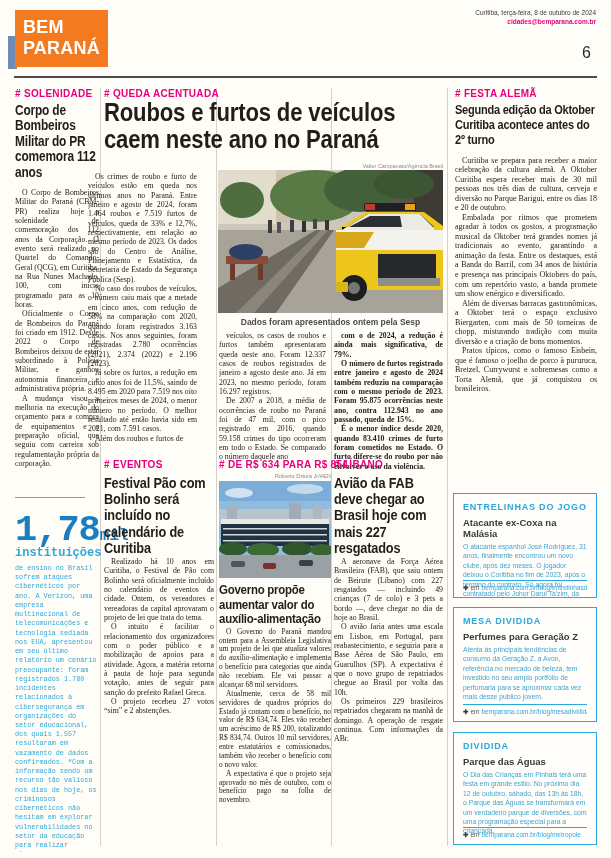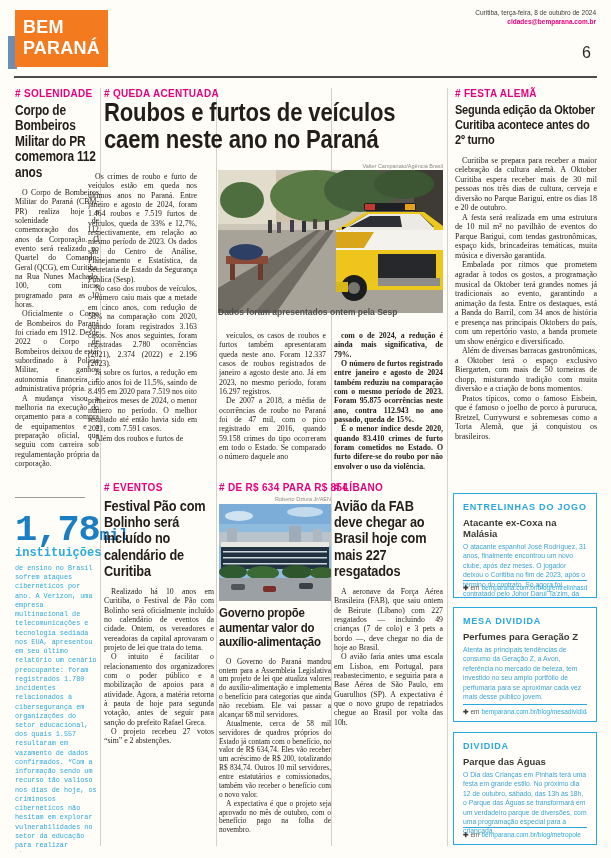--- a/index.html
+++ b/index.html
@@ -44,32 +44,32 @@
   .stat { position:absolute; left:15px; top:512px; width:85px; font-family:Liberation Mono, monospace; }
   .stat-number { font-size:37px; font-weight:bold; color:#1b7ec2; line-height:1; letter-spacing:-1px; }
   .stat-number .unit { font-size:16px; letter-spacing:0; }
   .stat-label { font-size:12px; font-weight:bold; color:#2fa8dd; margin-top:-3px; }
   .stat-text { font-size:6.8px; line-height:1.36; color:#2fa8dd; margin-top:4px; height:288px; overflow:hidden; }
   
   .main-kicker { position:absolute; left:104px; top:88px; }
   .main-head { position:absolute; left:104px; top:99px; font-size:26px; line-height:1.04; width:399px; }
   .photo-credit1 { position:absolute; left:218px; top:163px; width:225px; }
   .photo1 { position:absolute; left:218px; top:170px; width:225px; height:143px; }
-  .caption1 { position:absolute; left:218px; top:307px; width:225px; }
+  .caption1 { position:absolute; left:218px; top:317px; width:225px;text-align:center; }
   .mcol { position:absolute; width:109px; font-size:7.8px; line-height:1.2; overflow:hidden; }
   .mcol1 { left:88px; top:172px; height:303px; }
   .mcol2 { left:219px; top:331px; width:107px; height:142px; }
   .mcol3 { left:334px; top:331px; height:142px;font-weight:bold; }
   
-  .sub { position:absolute; top:482px; }
+  .sub { position:absolute; top:459px; }
   .sub-eventos { left:104px; width:110px; }
   .sub-auxilio { left:219px; width:112px; }
   .sub-libano  { left:334px; width:109px; }
   .sub .headline { font-size:15px; line-height:1.08; margin-top:5px; }
-  .sub .body { font-size:7.8px; line-height:1.2; margin-top:8px; overflow:hidden; }
+  .sub .body { font-size:7.8px; line-height:1.2; margin-top:1px; overflow:hidden; }
   .aux-credit { margin-top:3px; }
   .photo2 { width:112px; height:97px; margin-top:2px; display:block; }
   .aux-head { font-size:13.5px !important; letter-spacing:-.3px; margin-top:4px; }
   .aux-body { height:190px; font-size:7.4px !important; }
   .ev-body { height:250px; }
   .lib-body { height:245px; }
   
   .col-right { position:absolute; left:455px; top:88px; width:142px; }
   .festa-head { font-size:13px; line-height:1.15; letter-spacing:-.3px; margin-top:4px; }
   .festa-body { font-size:8px; line-height:1.19; margin-top:8px; height:330px; overflow:hidden; }
@@ -231,29 +231,29 @@
         <p>A expectativa é que o projeto seja aprovado no mês de outubro, com o benefício pago na folha de novembro.</p>
       </div>
   </div>
 
   <div class="sub sub-libano">
     <div class="kicker"># LÍBANO</div>
     <div class="headline">Avião da FAB deve chegar ao Brasil hoje com mais 227 resgatados</div>
     <div class="body lib-body">
         <p>A aeronave da Força Aérea Brasileira (FAB), que saiu ontem de Beirute (Líbano) com 227 resgatados — incluindo 49 crianças (7 de colo) e 3 pets a bordo —, deve chegar no dia de hoje ao Brasil.</p>
         <p>O avião faria antes uma escala em Lisboa, em Portugal, para reabastecimento, e seguiria para a Base Aérea de São Paulo, em Guarulhos (SP). A expectativa é que o novo grupo de repatriados chegue ao Brasil por volta das 10h.</p>
+        <p>Os primeiros 229 brasileiros repatriados chegaram na manhã de domingo. A operação de resgate continua. Com informações da ABr.</p>
       </div>
   </div>
 
   <div class="col-right">
     <div class="kicker"># FESTA ALEMÃ</div>
     <div class="headline festa-head">Segunda edição da Oktober Curitiba acontece antes do 2º turno</div>
     <div class="body festa-body">
         <p>Curitiba se prepara para receber a maior celebração da cultura alemã. A Oktober Curitiba espera receber mais de 30 mil pessoas nos três dias de cultura, cerveja e diversão no Parque Barigui, entre os dias 18 e 20 de outubro.</p>
-        <p>A festa será realizada em uma estrutura de 10 mil m² no pavilhão de eventos do Parque Barigui, com tendas gastronômicas, espaço kids, brincadeiras temáticas, muita música e diversão garantida.</p>
         <p>Embalada por ritmos que prometem agradar à todos os gostos, a programação musical da Oktober terá grandes nomes já tradicionais ao evento, garantindo a animação da festa. Entre os destaques, está a Banda do Barril, com 34 anos de história e presença nas principais Oktobers do país, com um repertório vasto, a banda promete um show enérgico e diversificado.</p>
         <p>Além de diversas barracas gastronômicas, a Oktober terá o espaço exclusivo Biergarten, com mais de 50 torneiras de chopp, misturando tradição com muita diversão e a criação de bons momentos.</p>
         <p>Pratos típicos, como o famoso Eisbein, que é famoso o joelho de porco à pururuca, Bretzel, Currywurst e sobremesas como a Torta Alemã, que já conquistou os brasileiros.</p>
       </div>
   </div>
 
   <div class="note-box box1">
     <div class="box-title">ENTRELINHAS DO JOGO</div>
     <div class="box-sub">Atacante ex-Coxa na Malásia</div>
     <div class="box-text">O atacante espanhol José Rodríguez, 31 anos, finalmente encontrou um novo clube, após dez meses. O jogador deixou o Coritiba no fim de 2023, após o término do contrato. Só agora foi contratado pelo Johor Darul Ta'zim, da Malásia.</div>

